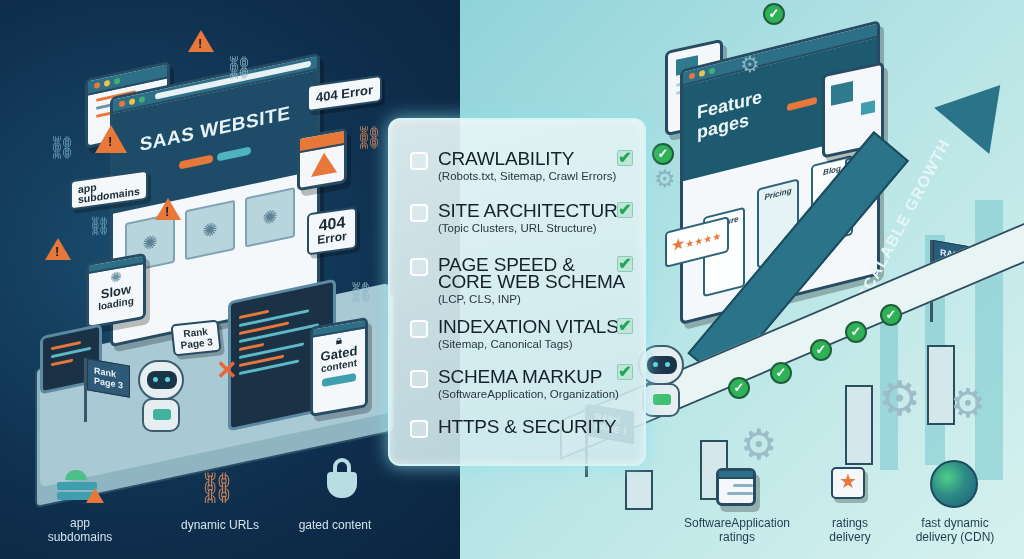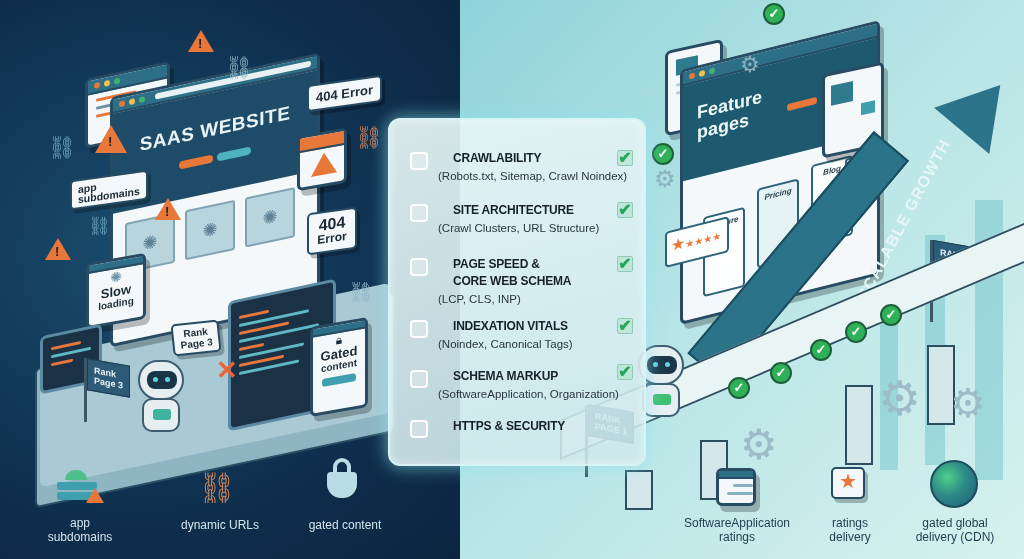--- a/index.html
+++ b/index.html
@@ -50,21 +50,21 @@
   .bottom-label { color:#d3e4ec; font-size:12px; text-align:center; line-height:14px; }
   .bottom-label-r { color:#1f3c4e; font-size:12px; text-align:center; line-height:14px; }
 
   
   .panel { left:388px; top:118px; width:258px; height:348px;
     background: linear-gradient(160deg, rgba(232,246,247,0.92), rgba(205,232,236,0.88));
     border:2px solid #d8f3f5; border-radius:12px;
     box-shadow: 0 0 18px rgba(140,230,240,0.7), inset 0 0 10px rgba(255,255,255,0.5); }
   .check-item { position:absolute; left:20px; width:230px; }
   .cbox { position:absolute; left:0; top:2px; width:18px; height:18px; border:2px solid #ffffff; border-radius:4px; background:rgba(255,255,255,0.25); }
-  .item-title { position:absolute; left:43px; top:0; font-weight:bold; font-size:12px; color:#17212b; line-height:17px; letter-spacing:-0.2px; }
+  .item-title { position:absolute; left:28px; top:0; font-weight:normal; font-size:19px; color:#17212b; line-height:17px; letter-spacing:-0.2px; }
   .item-sub { position:absolute; left:28px; font-size:11.5px; color:#2a3640; white-space:nowrap; }
   .tick { position:absolute; width:16px; height:16px; background:#bfe6d9; border:1px solid #8fcab5; border-radius:2px; color:#22a65a; font-weight:bold; font-size:16px; line-height:14px; text-align:center; }
 
   
   .feature-win { left:680px; top:45px; width:200px; height:255px; transform: skewY(-14deg); }
   .feature-hero { height:95px; background:#1d5a6f; padding:20px 14px; position:relative; }
   .feature-title { color:#eef8f9; font-weight:bold; font-size:18px; line-height:20px; }
   .card { background:#fdfefe; border:2px solid #2d6379; border-radius:4px; position:absolute; }
   .card-label { font-size:8px; font-style:italic; font-weight:bold; color:#2a3f4c; text-align:center; margin-top:4px; }
   .pillar { position:absolute; width:28px; background:#d4e8ec; border:2px solid #2c4e5f; }
@@ -214,21 +214,21 @@
 <div class="abs" style="left:327px;top:458px;width:30px;height:42px">
   <div style="width:18px;height:14px;border:4px solid #b8dde3;border-bottom:none;border-radius:10px 10px 0 0;margin-left:6px"></div>
   <div style="width:30px;height:26px;background:#b8dde3;border-radius:4px 4px 14px 14px"></div>
 </div>
 
 <div class="abs bottom-label" style="left:45px;top:516px;width:70px">
   <div>app</div>
   <div>subdomains</div>
 </div>
 <div class="abs bottom-label" style="left:175px;top:518px;width:90px">dynamic URLs</div>
-<div class="abs bottom-label" style="left:300px;top:518px;width:90px">gated content</div>
+<div class="abs bottom-label" style="left:290px;top:518px;width:90px">gated content</div>
 
 <div class="bg-arrow" style="left:975px;top:200px;width:28px;height:280px"></div>
 <div class="bg-arrow" style="left:925px;top:235px;width:20px;height:230px"></div>
 <div class="bg-arrow" style="left:880px;top:290px;width:18px;height:180px"></div>
 
 <div class="abs window" style="left:665px;top:45px;width:58px;height:85px;transform:skewY(-12deg)">
   <div style="margin:8px;width:22px;height:16px;background:#2f7b8e"></div>
   <div class="code-line" style="background:#b6cfd7;width:36px"></div>
   <div class="code-line" style="background:#b6cfd7;width:30px"></div>
 </div>
@@ -324,48 +324,48 @@
 
 <div class="abs bottom-label-r" style="left:672px;top:516px;width:130px">
   <div>SoftwareApplication</div>
   <div>ratings</div>
 </div>
 <div class="abs bottom-label-r" style="left:820px;top:516px;width:60px">
   <div>ratings</div>
   <div>delivery</div>
 </div>
 <div class="abs bottom-label-r" style="left:905px;top:516px;width:100px">
-  <div>gated global</div>
+  <div>fast dynamic</div>
   <div>delivery (CDN)</div>
 </div>
 
 <div class="abs panel">
   <div class="check-item" style="top:30px">
     <span class="cbox"></span>
     <span class="item-title">CRAWLABILITY</span>
-    <span class="item-sub" style="top:20px">(Robots.txt, Sitemap, Crawl Noindex)</span>
+    <span class="item-sub" style="top:20px">(Robots.txt, Sitemap, Crawl Errors)</span>
     <span class="tick" style="left:207px;top:0">✔</span>
   </div>
   <div class="check-item" style="top:82px">
     <span class="cbox"></span>
     <span class="item-title">SITE ARCHITECTURE</span>
-    <span class="item-sub" style="top:20px">(Crawl Clusters, URL Structure)</span>
+    <span class="item-sub" style="top:20px">(Topic Clusters, URL Structure)</span>
     <span class="tick" style="left:207px;top:0">✔</span>
   </div>
   <div class="check-item" style="top:136px">
     <span class="cbox"></span>
     <span class="item-title">PAGE SPEED &amp;</span>
     <span class="item-title" style="top:17px">CORE WEB SCHEMA</span>
     <span class="item-sub" style="top:37px">(LCP, CLS, INP)</span>
     <span class="tick" style="left:207px;top:0">✔</span>
   </div>
   <div class="check-item" style="top:198px">
     <span class="cbox"></span>
     <span class="item-title">INDEXATION VITALS</span>
-    <span class="item-sub" style="top:20px">(Noindex, Canonical Tags)</span>
+    <span class="item-sub" style="top:20px">(Sitemap, Canonical Tags)</span>
     <span class="tick" style="left:207px;top:0">✔</span>
   </div>
   <div class="check-item" style="top:248px">
     <span class="cbox"></span>
     <span class="item-title">SCHEMA MARKUP</span>
     <span class="item-sub" style="top:20px">(SoftwareApplication, Organization)</span>
     <span class="tick" style="left:207px;top:-4px">✔</span>
   </div>
   <div class="check-item" style="top:298px">
     <span class="cbox"></span>

